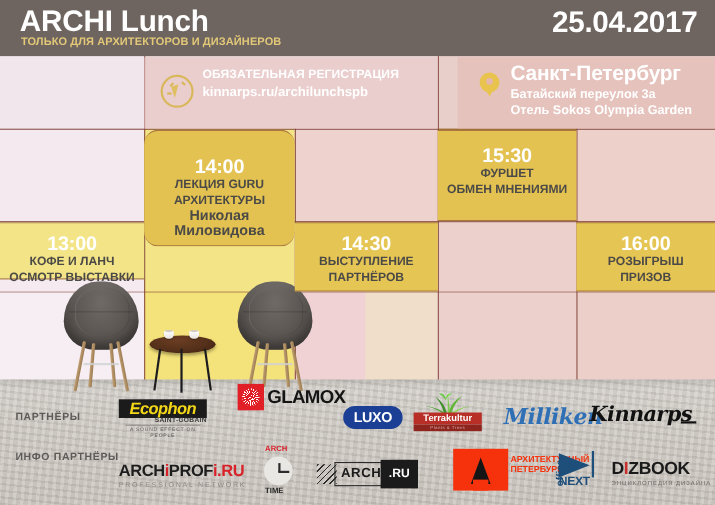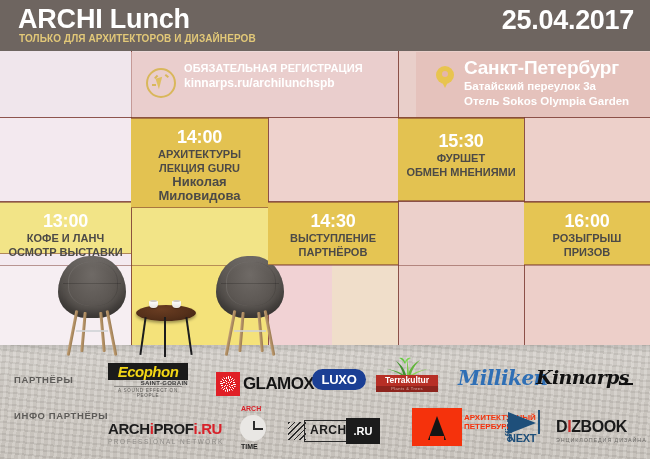--- a/index.html
+++ b/index.html
@@ -306,24 +306,24 @@
         <div class="hole"></div>
       </div>
       <div class="loc-text">
         <div class="loc-city">Санкт-Петербург</div>
         <div class="loc-l1">Батайский переулок 3а</div>
         <div class="loc-l2">Отель Sokos Olympia Garden</div>
       </div>
     </div>
   </div>
 
-  <div class="slot gold" style="left:131px;top:118px;width:137px;height:90px;padding-top:7px;">
+  <div class="slot gold" style="left:131px;top:118px;width:137px;height:106px;padding-top:21px;border-radius:13px;">
     <div class="t">14:00</div>
+    <div class="d">ЛЕКЦИЯ GURU</div>
     <div class="d">АРХИТЕКТУРЫ</div>
-    <div class="d">ЛЕКЦИЯ GURU</div>
     <div class="n">Николая Миловидова</div>
   </div>
 
   <div class="slot gold" style="left:398px;top:118px;width:126px;height:83px;padding-top:11px;">
     <div class="t">15:30</div>
     <div class="d">ФУРШЕТ</div>
     <div class="d">ОБМЕН МНЕНИЯМИ</div>
   </div>
 
   <div class="slot lemon" style="left:0;top:202px;width:131px;height:52px;padding-top:7px;">
@@ -347,21 +347,21 @@
   <div class="plabel" style="left:14px;top:374px;">ПАРТНЁРЫ</div>
 
   <div class="logo ecophon" style="left:108px;top:363px;">
     <div class="ew"></div>
     <div class="et">Ecophon</div>
     <div class="sg">SAINT-GOBAIN</div>
     <div class="rule"></div>
     <div class="sl">A SOUND EFFECT ON PEOPLE</div>
   </div>
 
-  <div class="logo glamox" style="left:216px;top:372px;">
+  <div class="logo glamox" style="left:216px;top:349px;">
     <div class="sq">
         <div class="sun"></div>
       </div>
     <div class="gt">GLAMOX</div>
   </div>
 
   <div class="logo luxo" style="left:312px;top:369px;">
     <span>LUXO</span>
   </div>
 

